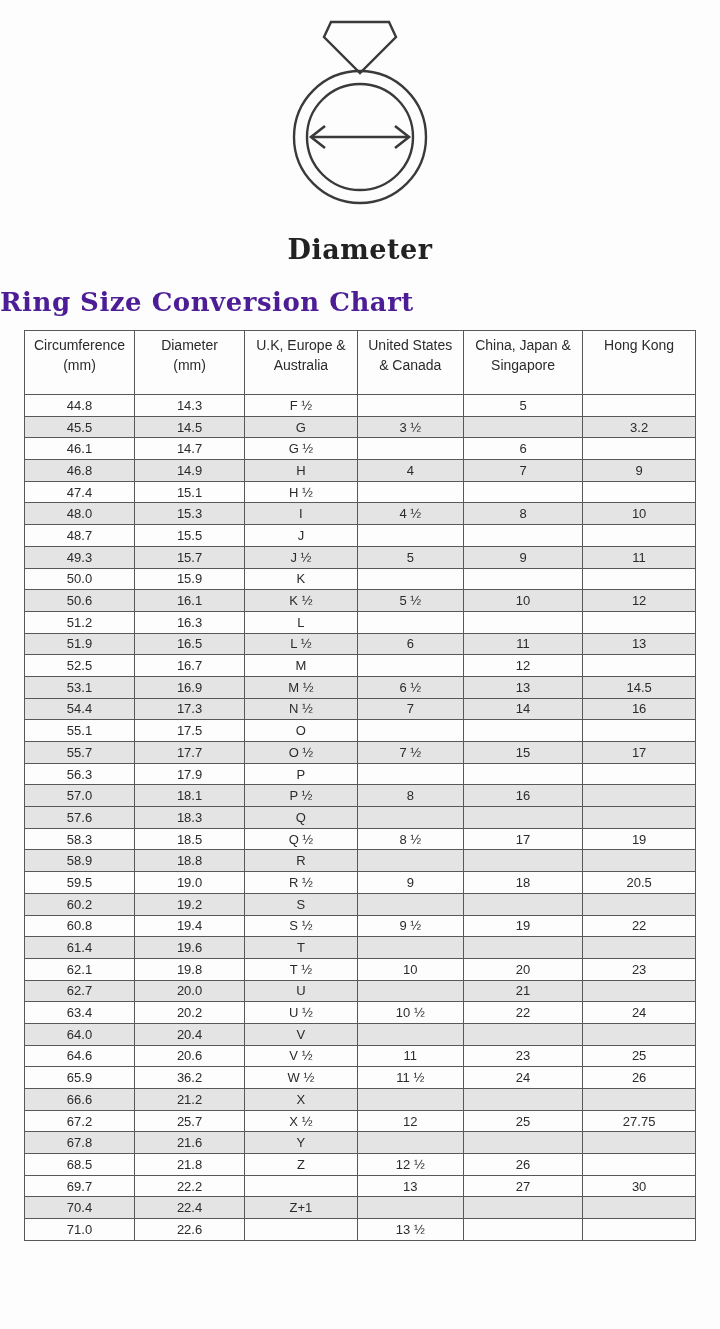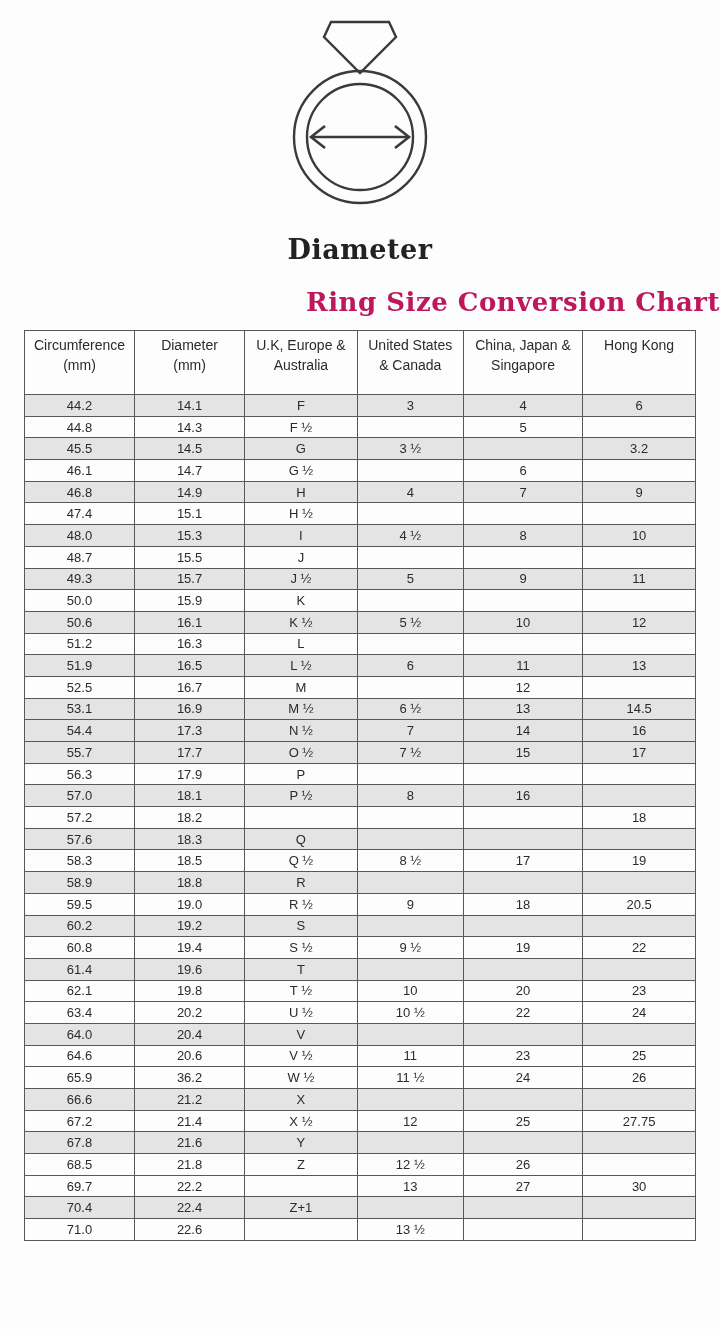--- a/index.html
+++ b/index.html
@@ -22,23 +22,23 @@
     letter-spacing: 0.5px;
     text-align: center;
     margin: 24px 0 0 0;
     color: #222;
   }
   .chart-title {
     font-family: "DejaVu Serif", serif;
     font-weight: bold;
     font-size: 26px;
     letter-spacing: 0.5px;
-    text-align: right;
+    text-align: left;
     margin: 22px 0 0 0;
-    color: #be185d;
+    color: #4c1d95;
   }
   table.conversion {
     width: 672px;
     margin: 13px auto 0 auto;
     border-collapse: collapse;
     table-layout: fixed;
   }
   table.conversion th,
   table.conversion td {
     border: 1px solid #585858;
@@ -120,28 +120,20 @@
         <div>China, Japan &amp;</div>
         <div>Singapore</div>
       </th>
       <th>
         <div>Hong Kong</div>
         <div></div>
       </th>
     </tr>
   </thead>
   <tbody>
-      <tr class="shaded">
-        <td>44.2</td>
-        <td>14.1</td>
-        <td>F</td>
-        <td>3</td>
-        <td>4</td>
-        <td>6</td>
-      </tr>
       <tr>
         <td>44.8</td>
         <td>14.3</td>
         <td>F ½</td>
         <td></td>
         <td>5</td>
         <td></td>
       </tr>
       <tr class="shaded">
         <td>45.5</td>
@@ -248,20 +240,28 @@
         <td>14.5</td>
       </tr>
       <tr class="shaded">
         <td>54.4</td>
         <td>17.3</td>
         <td>N ½</td>
         <td>7</td>
         <td>14</td>
         <td>16</td>
       </tr>
+      <tr>
+        <td>55.1</td>
+        <td>17.5</td>
+        <td>O</td>
+        <td></td>
+        <td></td>
+        <td></td>
+      </tr>
       <tr class="shaded">
         <td>55.7</td>
         <td>17.7</td>
         <td>O ½</td>
         <td>7 ½</td>
         <td>15</td>
         <td>17</td>
       </tr>
       <tr>
         <td>56.3</td>
@@ -272,28 +272,20 @@
         <td></td>
       </tr>
       <tr class="shaded">
         <td>57.0</td>
         <td>18.1</td>
         <td>P ½</td>
         <td>8</td>
         <td>16</td>
         <td></td>
       </tr>
-      <tr>
-        <td>57.2</td>
-        <td>18.2</td>
-        <td></td>
-        <td></td>
-        <td></td>
-        <td>18</td>
-      </tr>
       <tr class="shaded">
         <td>57.6</td>
         <td>18.3</td>
         <td>Q</td>
         <td></td>
         <td></td>
         <td></td>
       </tr>
       <tr>
         <td>58.3</td>
@@ -344,20 +336,28 @@
         <td></td>
       </tr>
       <tr>
         <td>62.1</td>
         <td>19.8</td>
         <td>T ½</td>
         <td>10</td>
         <td>20</td>
         <td>23</td>
       </tr>
+      <tr class="shaded">
+        <td>62.7</td>
+        <td>20.0</td>
+        <td>U</td>
+        <td></td>
+        <td>21</td>
+        <td></td>
+      </tr>
       <tr>
         <td>63.4</td>
         <td>20.2</td>
         <td>U ½</td>
         <td>10 ½</td>
         <td>22</td>
         <td>24</td>
       </tr>
       <tr class="shaded">
         <td>64.0</td>
@@ -386,21 +386,21 @@
       <tr class="shaded">
         <td>66.6</td>
         <td>21.2</td>
         <td>X</td>
         <td></td>
         <td></td>
         <td></td>
       </tr>
       <tr>
         <td>67.2</td>
-        <td>21.4</td>
+        <td>25.7</td>
         <td>X ½</td>
         <td>12</td>
         <td>25</td>
         <td>27.75</td>
       </tr>
       <tr class="shaded">
         <td>67.8</td>
         <td>21.6</td>
         <td>Y</td>
         <td></td>

